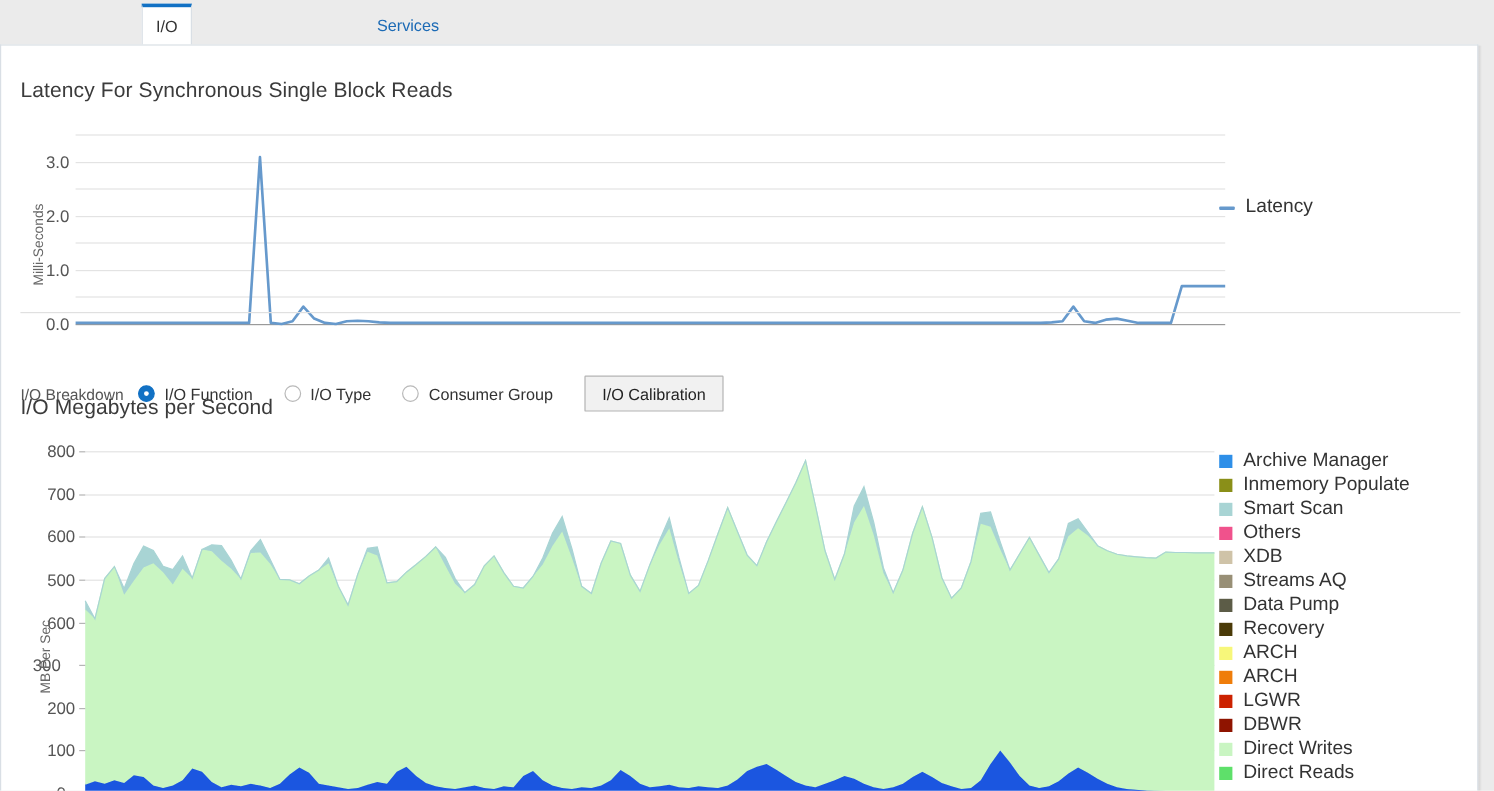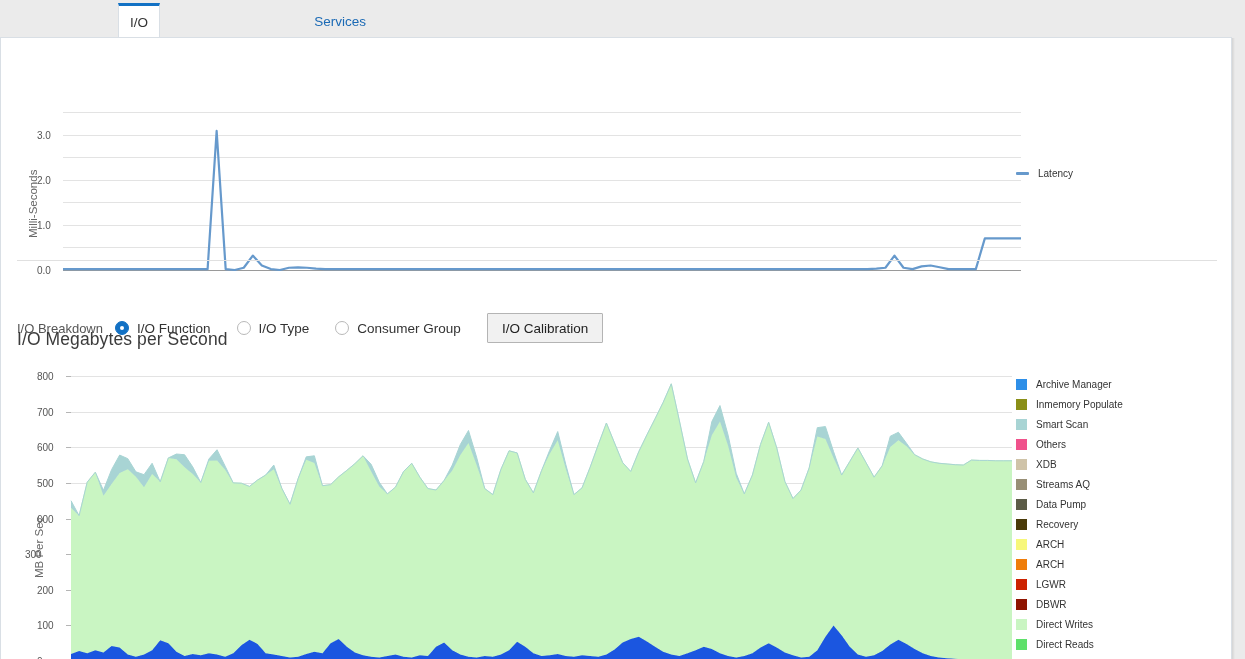--- a/index.html
+++ b/index.html
@@ -47,35 +47,35 @@
   .chart-title {
     position:absolute; font-size:17.5px; color:#3b3b3b; font-weight:400;
     letter-spacing: 0.1px;
   }
 
   
   .plot { position:absolute; }
   .gridline { position:absolute; left:0; height:1px; background:#e3e3e3; width:100%; }
   .axis-base { position:absolute; left:0; height:1px; background:#9a9a9a; width:100%; }
   .ytick {
-    position:absolute; right:0; font-size:10px; color:#555;
-    text-align:left; transform: translateY(-50%); white-space:nowrap;
+    position:absolute; right:0; font-size:14px; color:#555;
+    text-align:center; transform: translateY(-50%); white-space:nowrap;
   }
   .ytickmark { position:absolute; height:1px; width:5px; background:#b5b5b5; }
   .ylabel {
     position:absolute; font-size:11.5px; color:#666;
     transform-origin: 0 0; transform: rotate(-90deg);
     white-space:nowrap;
   }
 
   .legend { position:absolute; }
   .legend-row { display:flex; align-items:center; height:20px; }
   .legend-swatch { width:11px; height:11px; margin-right:9px; flex:none; }
   .legend-line { width:13px; height:3px; margin-right:9px; flex:none; border-radius:1px; }
-  .legend-label { font-size:10px; color:#333; white-space:nowrap; }
+  .legend-label { font-size:16px; color:#333; white-space:nowrap; }
 
   
   .hr { position:absolute; height:1px; background:#e0e0e0; }
 
   
   #controls { position:absolute; left:16px; top:277px; height:26px; display:flex; align-items:center; }
   #controls .lbl { font-size:13px; color:#555; margin-right:12px; white-space:nowrap; }
   .radio-item { display:flex; align-items:center; margin-right:26px; cursor:pointer; }
   .radio {
     width:14px; height:14px; border-radius:50%;
@@ -98,20 +98,21 @@
 </head>
 <body>
 
 <div id="tabstrip">
     <div class="tab active" style="left: 118px; width: 42px;">I/O</div>
     <div class="tab" style="left: 304px; width: 72px;">Services</div>
   </div>
 
 <div id="panel">
 
+  <div class="chart-title" style="left:16px; top:27px;">Latency For Synchronous Single Block Reads</div>
 
   <div class="plot" id="latency-plot" style="left:62px; top:74px; width:958px; height:158px;">
       <div class="gridline" style="top: 135.429px;"></div>
       <div class="gridline" style="top: 112.857px;"></div>
       <div class="gridline" style="top: 90.2857px;"></div>
       <div class="gridline" style="top: 67.7143px;"></div>
       <div class="gridline" style="top: 45.1429px;"></div>
       <div class="gridline" style="top: 22.5714px;"></div>
       <div class="gridline" style="top: 0px;"></div>
       <div class="axis-base" style="top: 158px;"></div>

